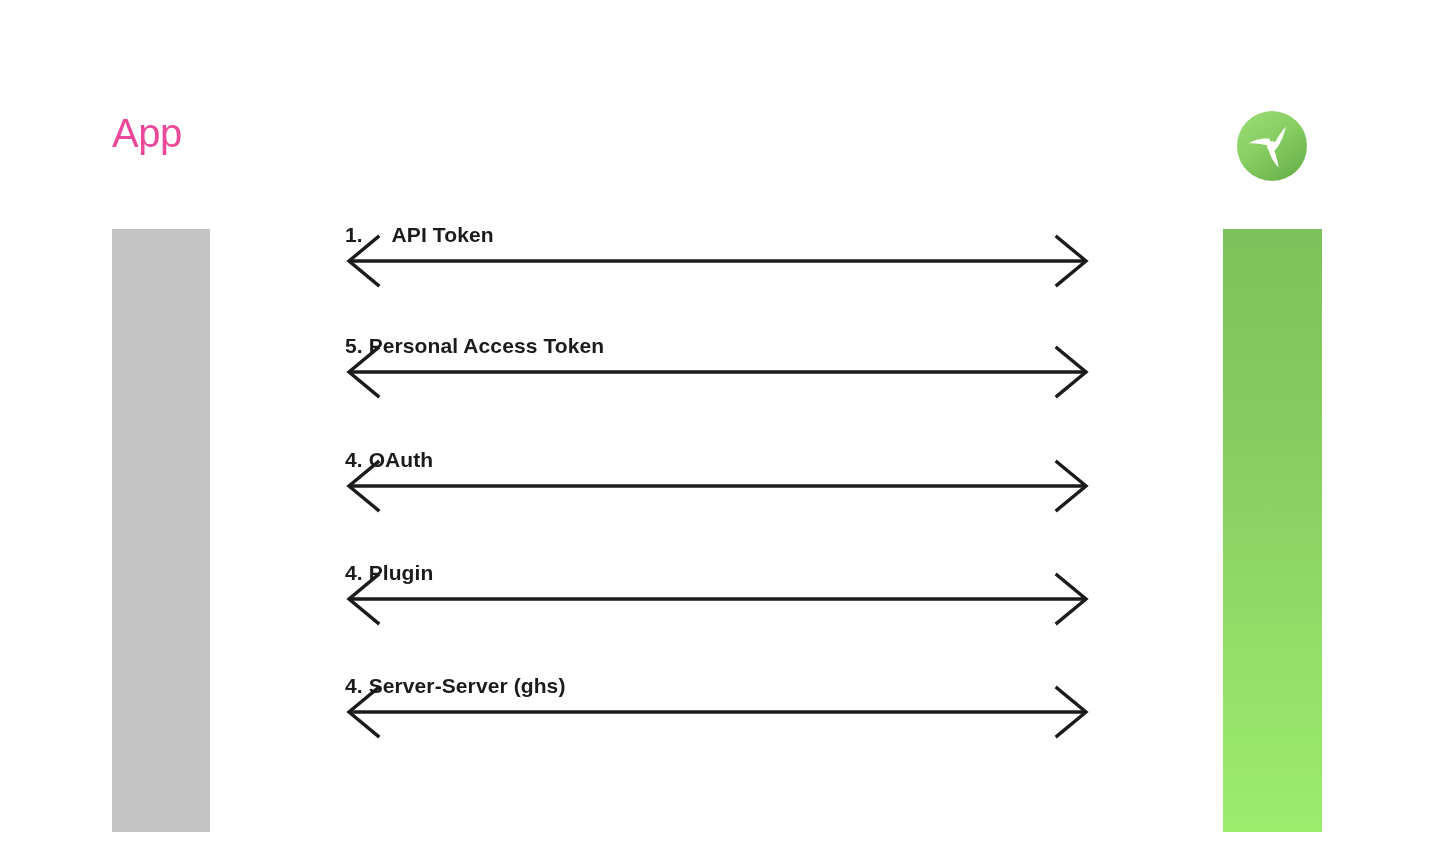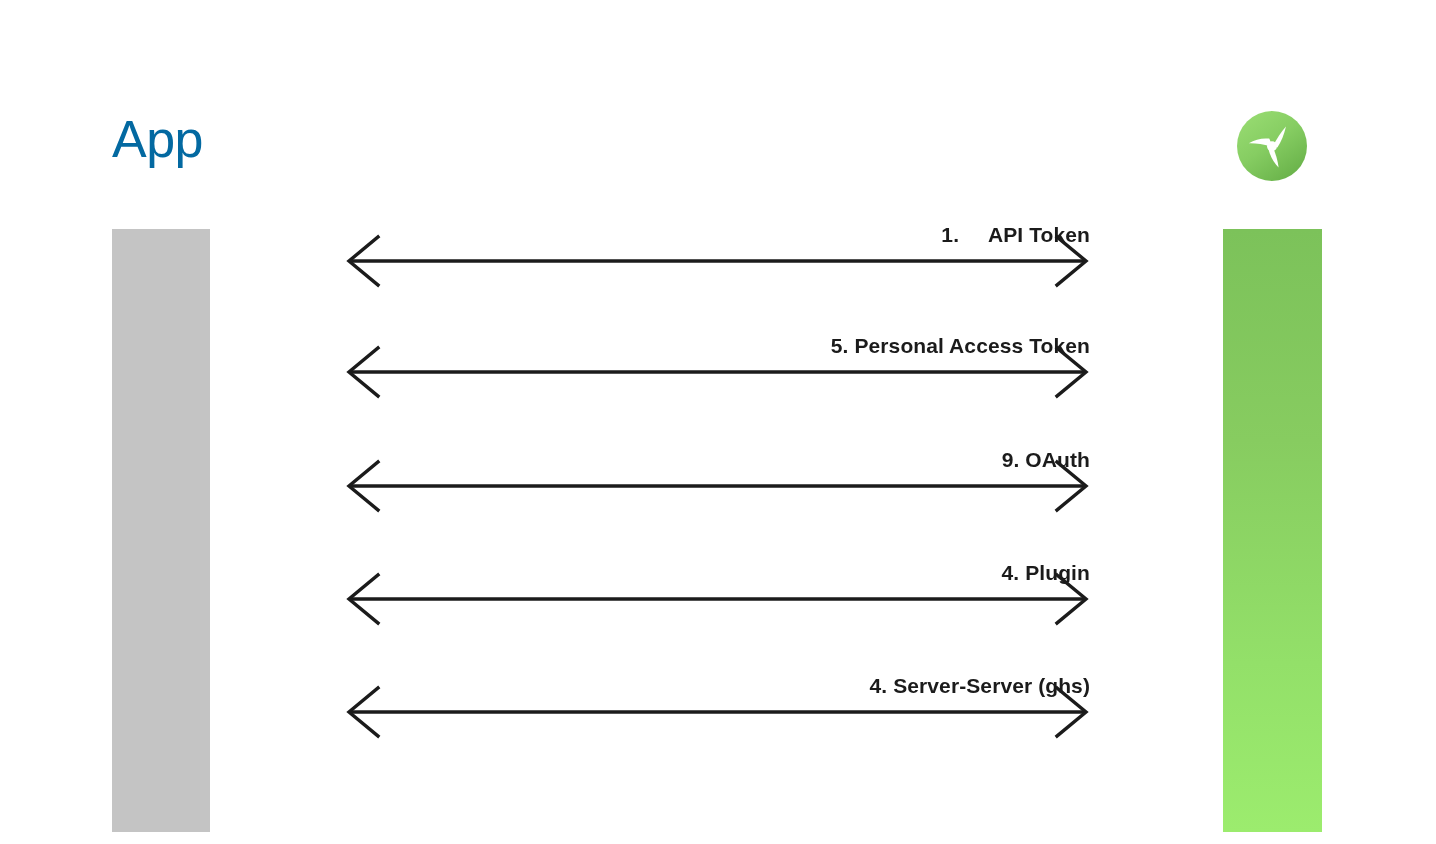--- a/index.html
+++ b/index.html
@@ -18,23 +18,23 @@
     height: 844px;
     background: #ffffff;
     overflow: hidden;
   }
 
   
   #app-title {
     position: absolute;
     left: 112px;
     top: 113px;
-    font-size: 52px;
+    font-size: 40px;
     font-weight: 400;
-    color: #0369a1;
+    color: #ec4899;
     letter-spacing: -0.5px;
     line-height: 1;
     white-space: nowrap;
   }
 
   #app-lifeline {
     position: absolute;
     left: 112px;
     top: 229px;
     width: 98px;
@@ -66,21 +66,21 @@
     left: 345px;
     width: 745px;
     height: 0;
   }
 
   .message-label {
     position: absolute;
     left: 0;
     right: 0;
     bottom: 14px;
-    text-align: right;
+    text-align: left;
     font-size: 21px;
     font-weight: 700;
     color: #1b1b1b;
     letter-spacing: 0.1px;
     line-height: 1.15;
     white-space: pre;
   }
 
   .message-arrow {
     position: absolute;
@@ -147,21 +147,21 @@
   <div class="message" style="top:372px">
     <div class="message-label">5. Personal Access Token</div>
     <svg class="message-arrow" viewBox="0 0 745 60">
       <line x1="4" y1="30" x2="741" y2="30" stroke-width="3.4"></line>
       <polyline points="33,6 4,30 33,54" stroke-width="3.4" stroke-linecap="square" stroke-linejoin="miter"></polyline>
       <polyline points="712,6 741,30 712,54" stroke-width="3.4" stroke-linecap="square" stroke-linejoin="miter"></polyline>
     </svg>
   </div>
 
   <div class="message" style="top:486px">
-    <div class="message-label">9. OAuth</div>
+    <div class="message-label">4. OAuth</div>
     <svg class="message-arrow" viewBox="0 0 745 60">
       <line x1="4" y1="30" x2="741" y2="30" stroke-width="3.4"></line>
       <polyline points="33,6 4,30 33,54" stroke-width="3.4" stroke-linecap="square" stroke-linejoin="miter"></polyline>
       <polyline points="712,6 741,30 712,54" stroke-width="3.4" stroke-linecap="square" stroke-linejoin="miter"></polyline>
     </svg>
   </div>
 
   <div class="message" style="top:599px">
     <div class="message-label">4. Plugin</div>
     <svg class="message-arrow" viewBox="0 0 745 60">

